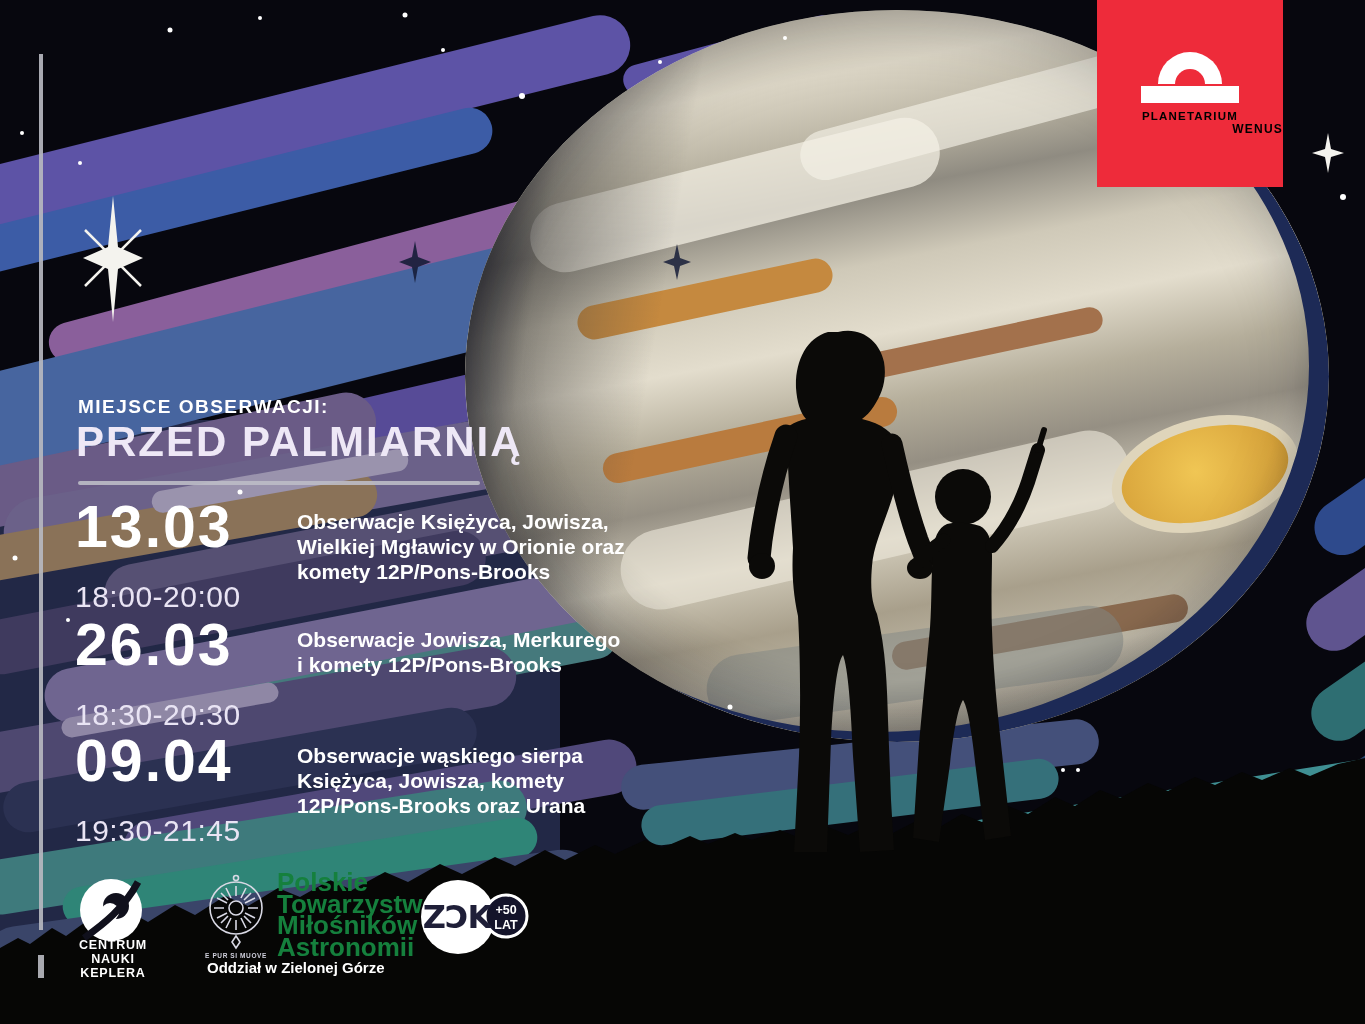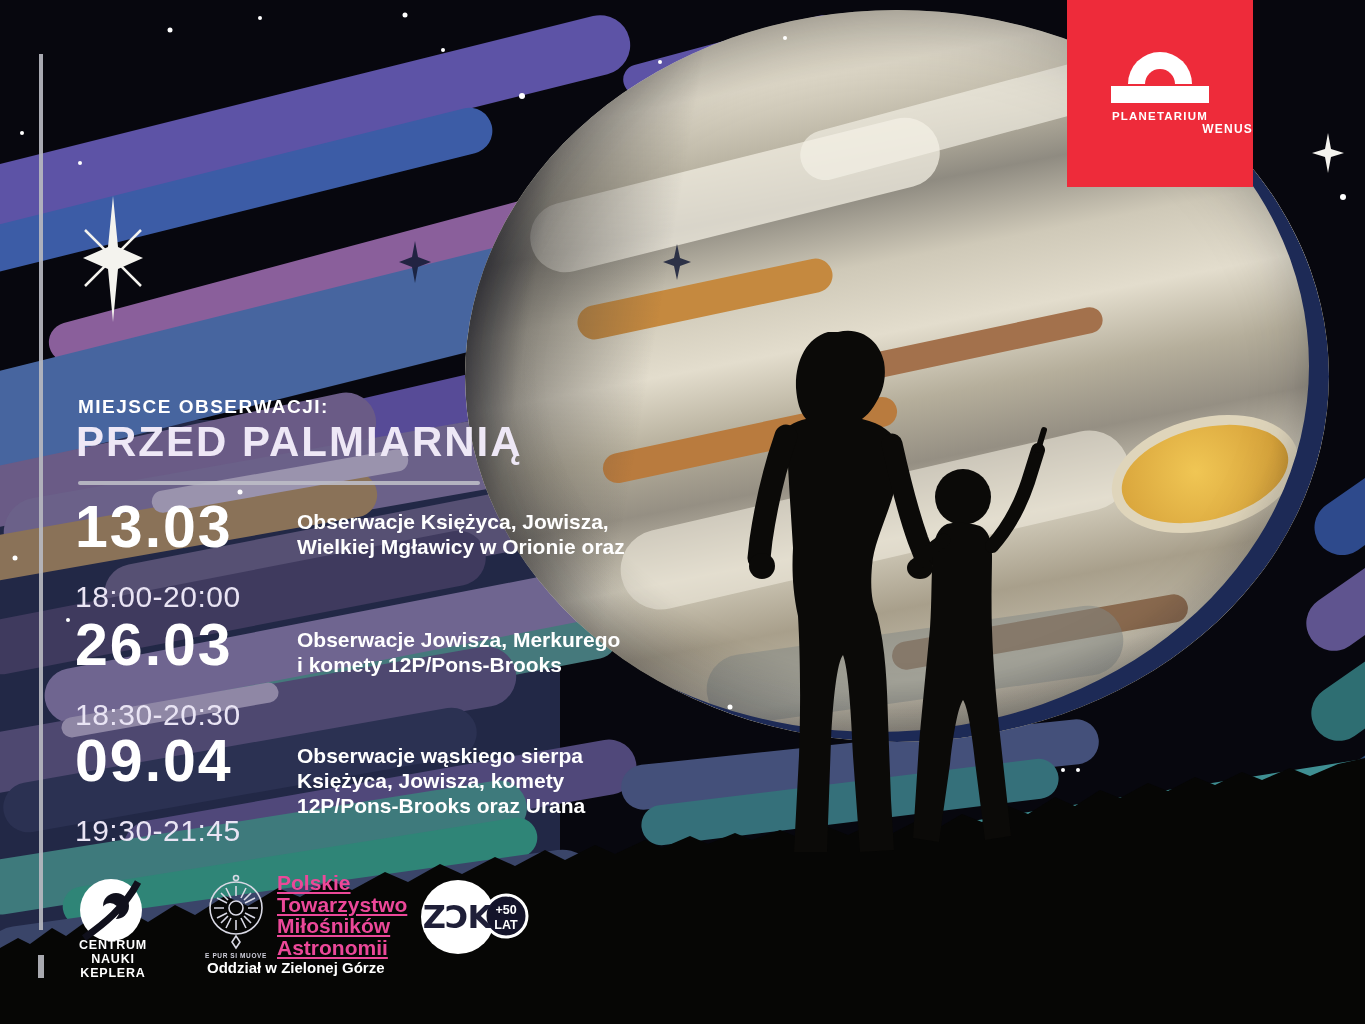--- a/index.html
+++ b/index.html
@@ -41,33 +41,33 @@
     border-radius:2px;z-index:5;opacity:.9;}
   .event{position:absolute;left:75px;z-index:5;}
   .event .date{font-size:59px;line-height:48px;font-weight:800;letter-spacing:2px;color:#fff;}
   .event .time{position:absolute;left:0;top:57px;font-size:30px;font-weight:400;
     letter-spacing:.5px;color:#e9e4f4;white-space:nowrap;margin-top:20px;}
   .event .desc{position:absolute;left:222px;top:6px;font-size:21px;line-height:25px;
     font-weight:700;color:#fff;white-space:nowrap;}
   .warning{left:455px;top:926px;width:800px;text-align:center;color:#ffd31a;z-index:5;}
   .warning .wt{font-size:28px;line-height:30px;font-weight:800;letter-spacing:1px;}
   .warning .wx{font-size:17px;font-weight:700;margin-top:5px;}
-  .badge{position:absolute;left:1067px;top:0;width:186px;height:187px;background:#ee2b3a;z-index:5;
-    text-align:center;color:#ffffff;}
+  .badge{position:absolute;left:1097px;top:0;width:186px;height:187px;background:#ee2b3a;z-index:5;
+    text-align:center;color:#000000;}
   .arch{position:relative;width:64px;height:32px;margin:52px auto 0;background:#fff;
     border-radius:64px 64px 0 0;}
   .arch-hole{position:absolute;left:17px;bottom:0;width:30px;height:15px;background:#ee2b3a;
     border-radius:30px 30px 0 0;}
   .bar{width:98px;height:17px;background:#fff;margin:2px auto 0;}
   .badge .bl{font-size:11.5px;line-height:13px;font-weight:800;letter-spacing:1.2px;margin-top:7px;}
   .badge .bl2{font-size:12px;line-height:13px;font-weight:700;letter-spacing:1.2px;text-align:right;}
   .logo{position:absolute;z-index:5;}
   .cnk-text{left:60px;top:938px;width:106px;text-align:center;font-size:12.5px;line-height:14px;
     font-weight:800;letter-spacing:.8px;color:#fff;z-index:5;}
-  .ptma-name{left:277px;top:872px;font-size:21px;line-height:21.5px;font-weight:700;color:#ec4899;z-index:5;text-decoration:underline;}
+  .ptma-name{left:277px;top:872px;font-size:26px;line-height:21.5px;font-weight:700;color:#15803d;z-index:5;}
   .ptma-branch{left:207px;top:959px;font-size:15px;font-weight:700;color:#fff;z-index:5;}
 </style>
 </head>
 <body>
 
 <div class="poster">
 
   <div class="layer">
     <div class="st" style="left:0;top:420px;width:560px;height:620px;background:#262c4c;border-radius:0;opacity:.9;"></div>
     <div class="st" style="left:-80px;top:95px;width:720px;height:60px;background:#5d53a6;transform:rotate(-14deg);"></div>
@@ -187,20 +187,21 @@
   <div class="txt miejsce">MIEJSCE OBSERWACJI:</div>
   <div class="txt place">PRZED PALMIARNIĄ</div>
   <div class="divider"></div>
 
   <section class="event" style="top:503px;">
     <div class="date">13.03</div>
     <div class="time">18:00-20:00</div>
     <div class="desc">
       <div>Obserwacje Księżyca, Jowisza,</div>
       <div>Wielkiej Mgławicy w Orionie oraz</div>
+      <div>komety 12P/Pons-Brooks</div>
     </div>
   </section>
   <section class="event" style="top:621px;">
     <div class="date">26.03</div>
     <div class="time">18:30-20:30</div>
     <div class="desc">
       <div>Obserwacje Jowisza, Merkurego</div>
       <div>i komety 12P/Pons-Brooks</div>
     </div>
   </section>

